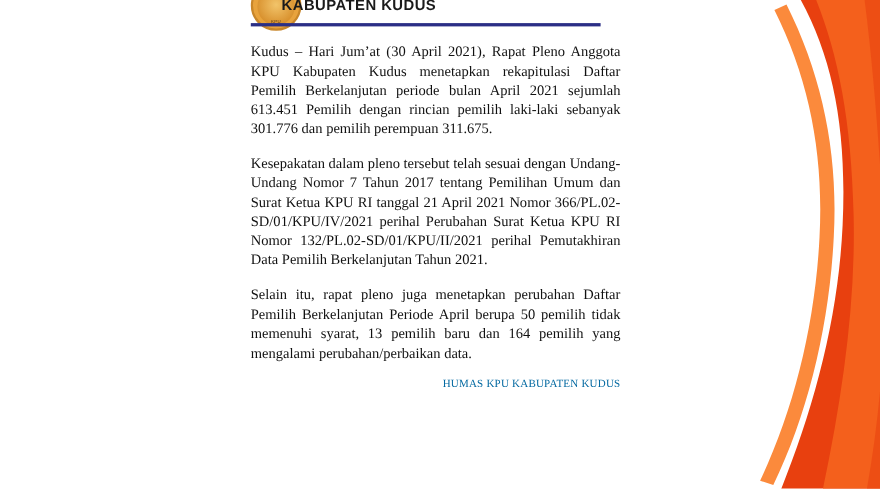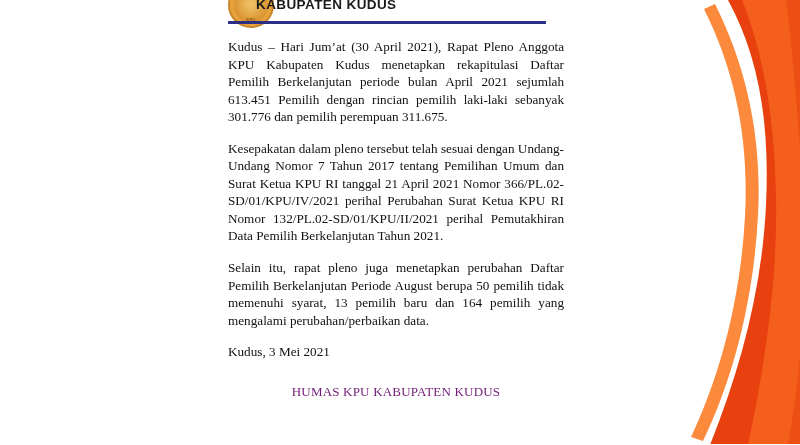--- a/index.html
+++ b/index.html
@@ -114,24 +114,24 @@
   .para:last-child { margin-bottom: 0; }
   .sign-line {
     margin: 0 0 22px 0;
     font-size: 13.2px;
     line-height: 1.33;
     color: #111111;
     text-align: left;
   }
   .sign-name {
     margin: 0;
-    font-size: 13px;
+    font-size: 10px;
     line-height: 1.33;
-    color: #701a75;
-    text-align: center;
+    color: #0369a1;
+    text-align: right;
     letter-spacing: .2px;
   }
 </style>
 </head>
 <body>
 
 <div class="page">
 
   <div class="swoosh-wrap">
     <svg width="210" height="445" viewBox="0 0 210 445" xmlns="http://www.w3.org/2000/svg" aria-hidden="true">
@@ -148,18 +148,17 @@
         <div class="logo-text">KPU</div>
       </div>
     </div>
     <div class="header-title">KABUPATEN KUDUS</div>
     <div class="header-rule"></div>
   </div>
 
   <div class="content">
     <p class="para">Kudus – Hari Jum’at (30 April 2021), Rapat Pleno Anggota KPU Kabupaten Kudus menetapkan rekapitulasi Daftar Pemilih Berkelanjutan periode bulan April 2021 sejumlah 613.451 Pemilih dengan rincian pemilih laki-laki sebanyak 301.776 dan pemilih perempuan 311.675.</p>
     <p class="para">Kesepakatan dalam pleno tersebut telah sesuai dengan Undang-Undang Nomor 7 Tahun 2017 tentang Pemilihan Umum dan Surat Ketua KPU RI tanggal 21 April 2021 Nomor 366/PL.02-SD/01/KPU/IV/2021 perihal Perubahan Surat Ketua KPU RI Nomor 132/PL.02-SD/01/KPU/II/2021 perihal Pemutakhiran Data Pemilih Berkelanjutan Tahun 2021.</p>
-    <p class="para">Selain itu, rapat pleno juga menetapkan perubahan Daftar Pemilih Berkelanjutan Periode August berupa 50 pemilih tidak memenuhi syarat, 13 pemilih baru dan 164 pemilih yang mengalami perubahan/perbaikan data.</p>
-    <p class="sign-line">Kudus, 3 Mei 2021</p>
+    <p class="para">Selain itu, rapat pleno juga menetapkan perubahan Daftar Pemilih Berkelanjutan Periode April berupa 50 pemilih tidak memenuhi syarat, 13 pemilih baru dan 164 pemilih yang mengalami perubahan/perbaikan data.</p>
     <p class="sign-name">HUMAS KPU KABUPATEN KUDUS</p>
   </div>
 
 </div>
 
 </body></html>

